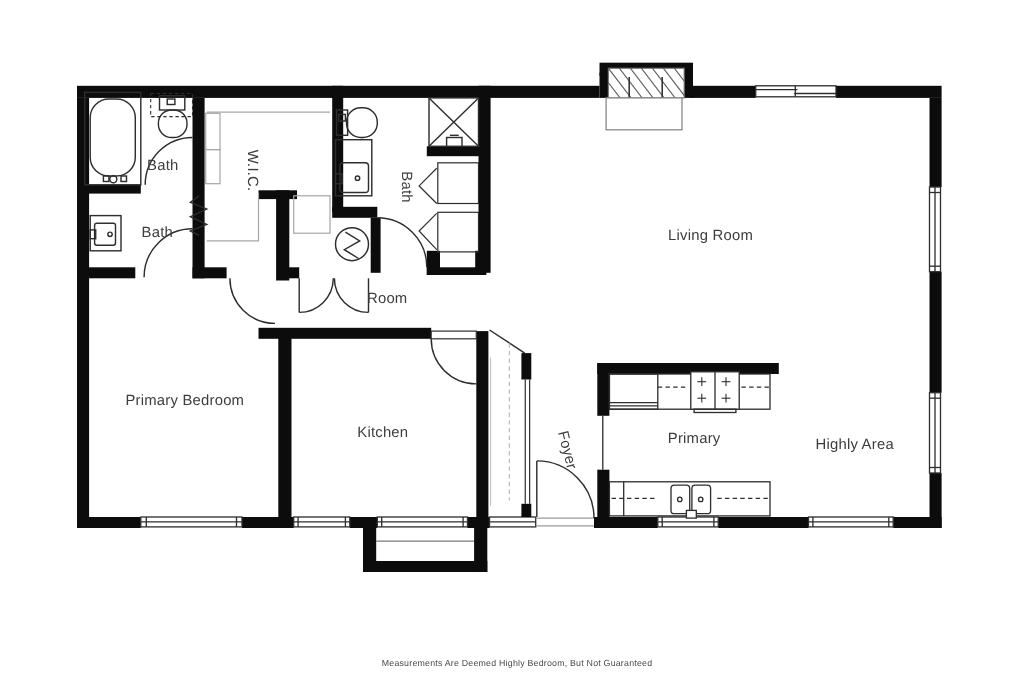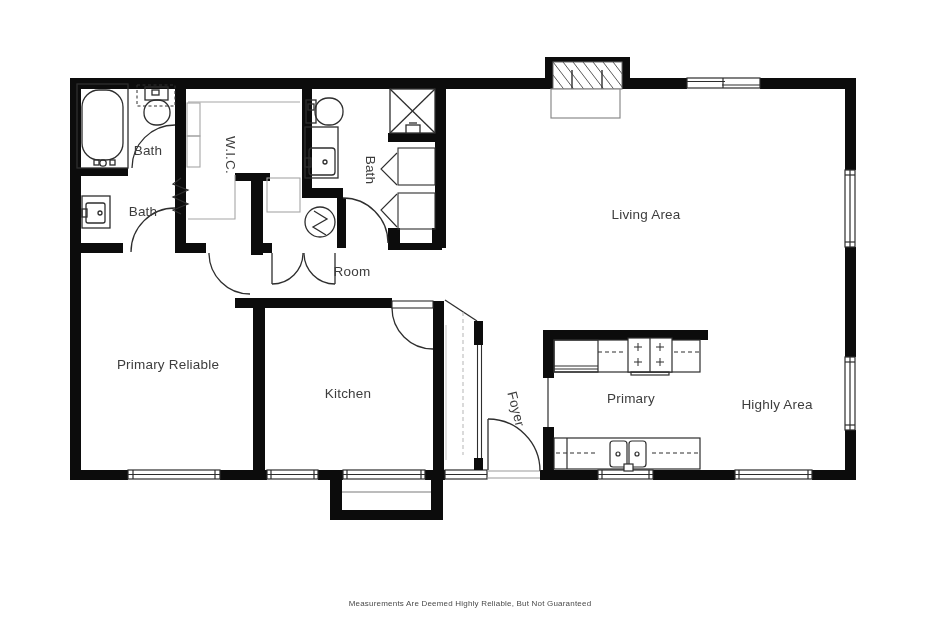--- a/index.html
+++ b/index.html
@@ -300,22 +300,22 @@
       <rect x="624" y="464" width="9" height="7" fill="#ffffff"></rect>
     </g>
   </g>
 </svg>
 
 <div class="room-label" style="left:148px;top:150px">Bath</div>
 <div class="room-label" style="left:143px;top:211px">Bath</div>
 <div class="room-label v90" style="left:230px;top:155px">W.I.C.</div>
 <div class="room-label v90" style="left:370px;top:170px">Bath</div>
 <div class="room-label" style="left:352px;top:271px">Room</div>
-<div class="room-label" style="left:646px;top:214px">Living Area</div>
-<div class="room-label" style="left:168px;top:364px">Primary Reliable</div>
+<div class="room-label" style="left:646px;top:214px">Living Room</div>
+<div class="room-label" style="left:168px;top:364px">Primary Bedroom</div>
 <div class="room-label" style="left:348px;top:393px">Kitchen</div>
 <div class="room-label v76" style="left:516px;top:409px">Foyer</div>
 <div class="room-label" style="left:631px;top:398px">Primary</div>
 <div class="room-label" style="left:777px;top:404px">Highly Area</div>
 
-<div class="disclaimer">Measurements Are Deemed Highly Reliable, But Not Guaranteed</div>
+<div class="disclaimer">Measurements Are Deemed Highly Bedroom, But Not Guaranteed</div>
 
 </div>
 
 </body></html>

